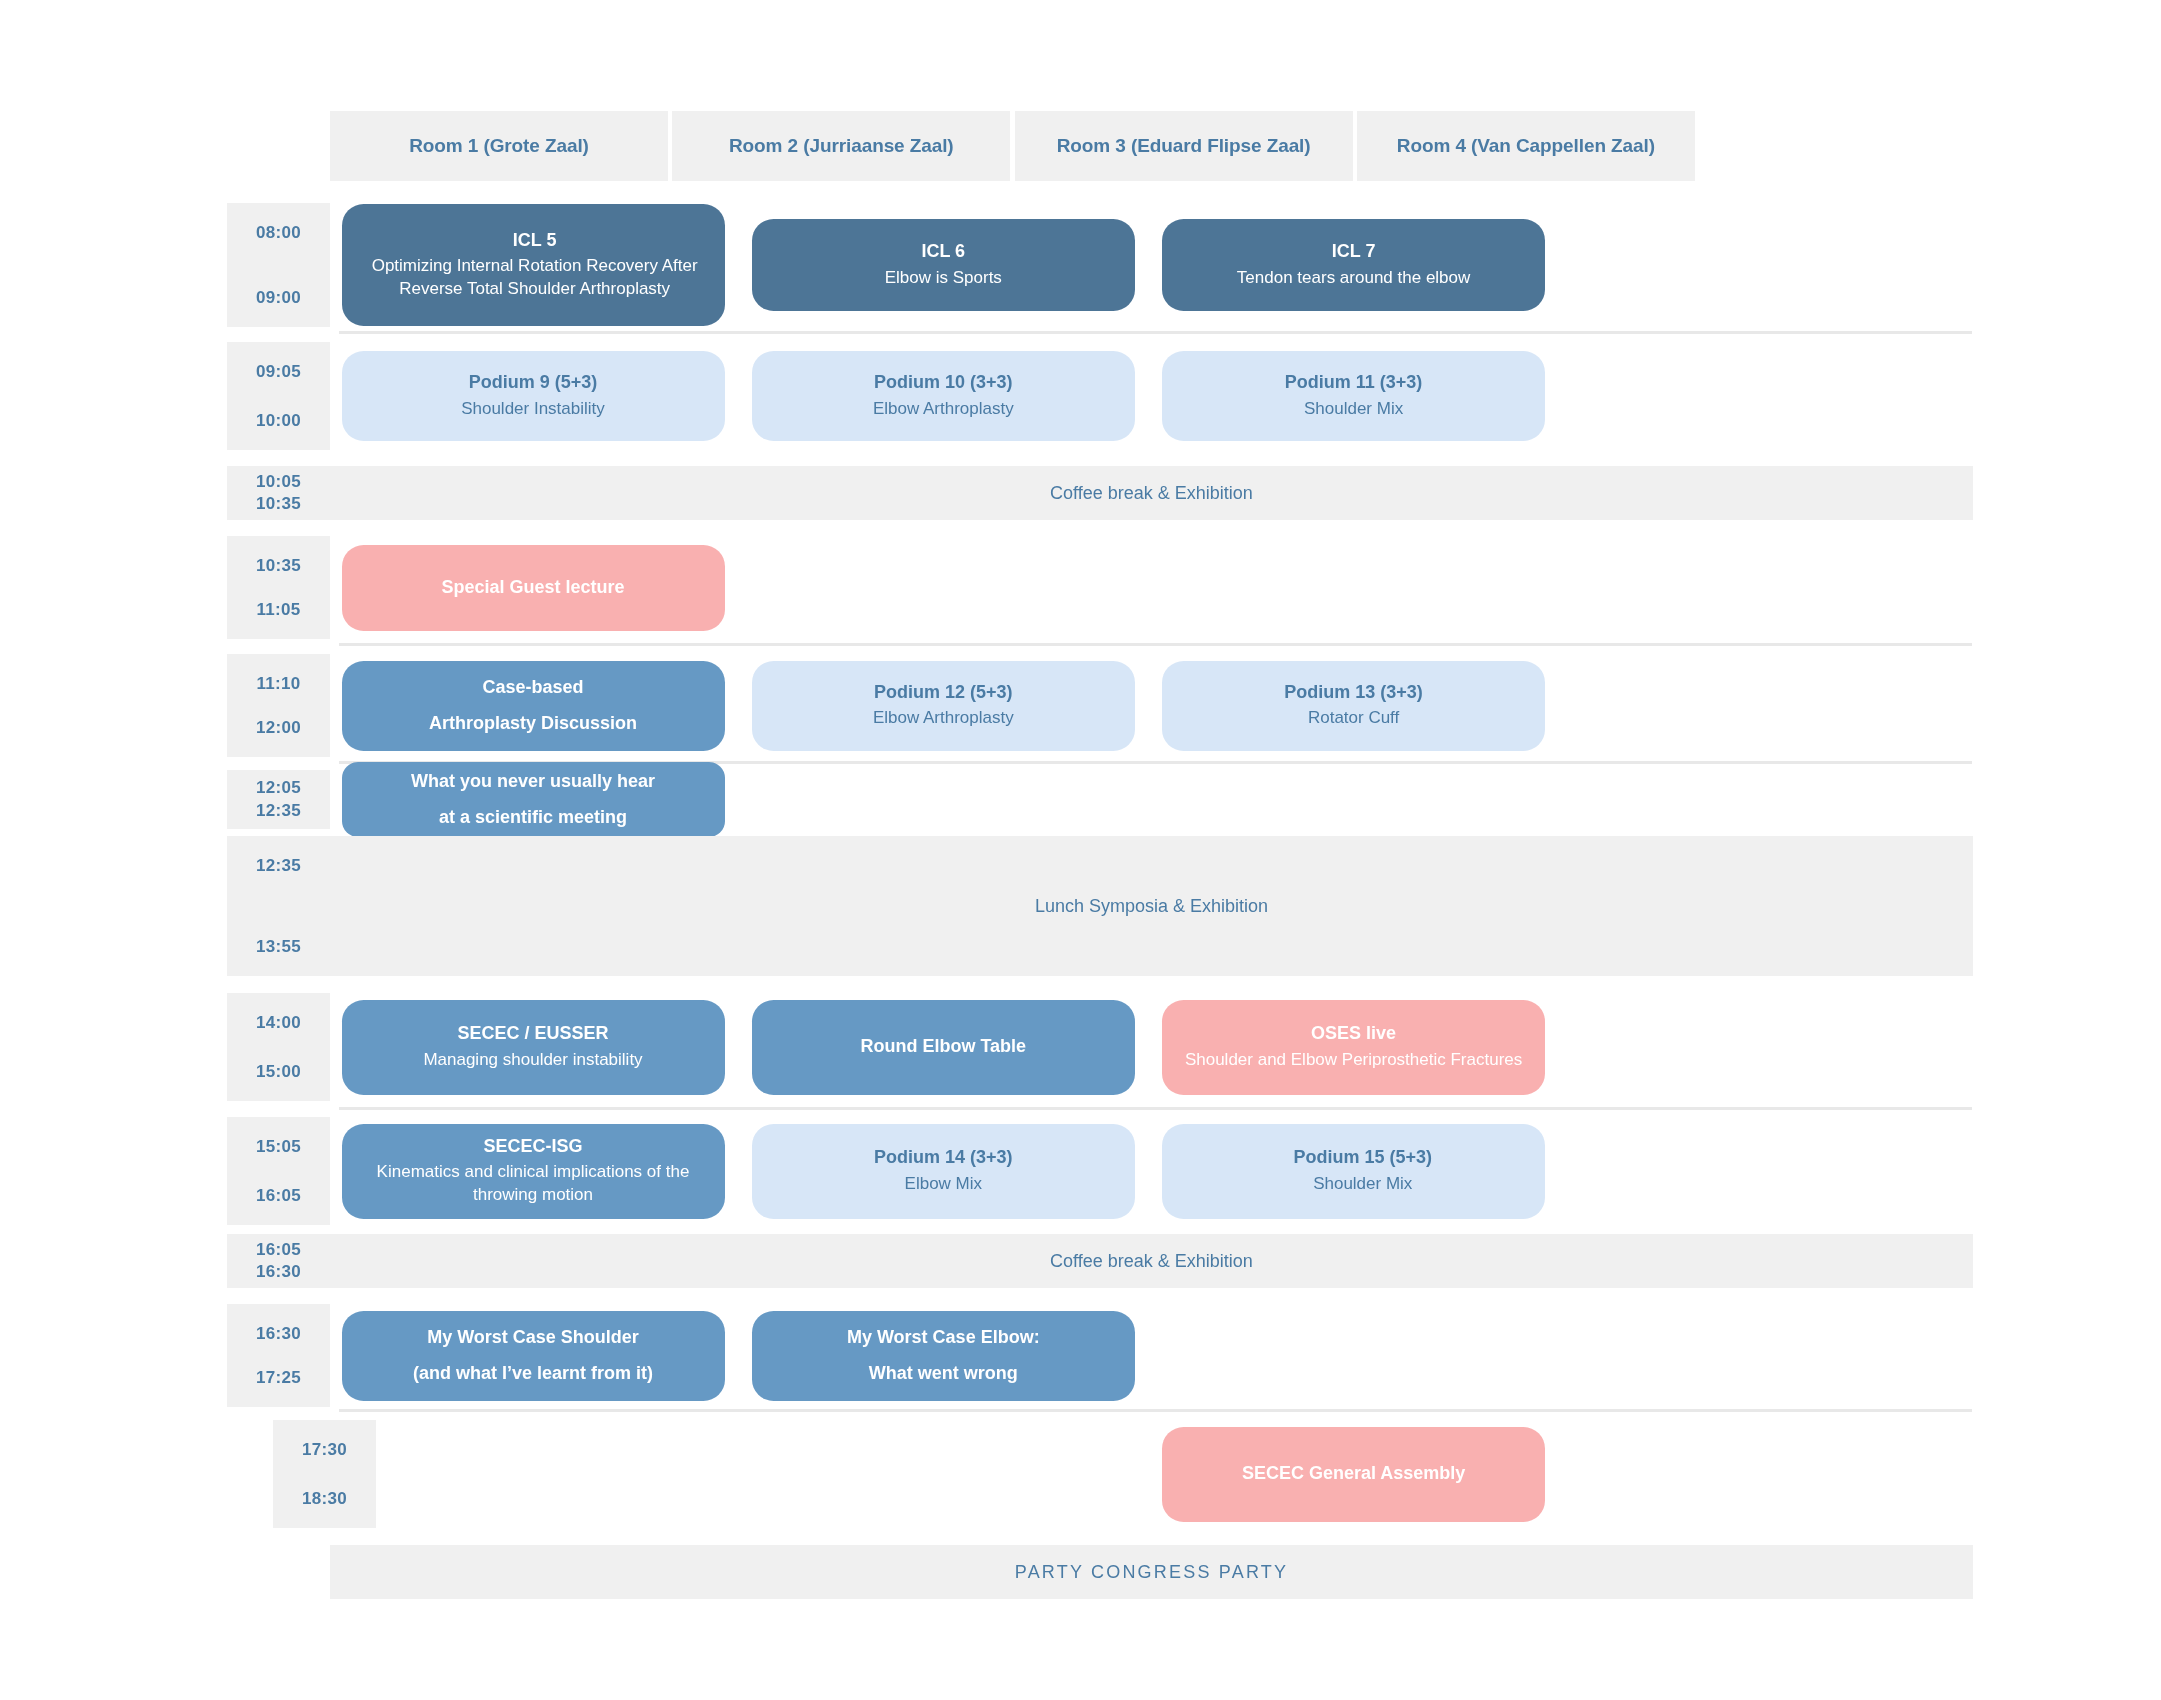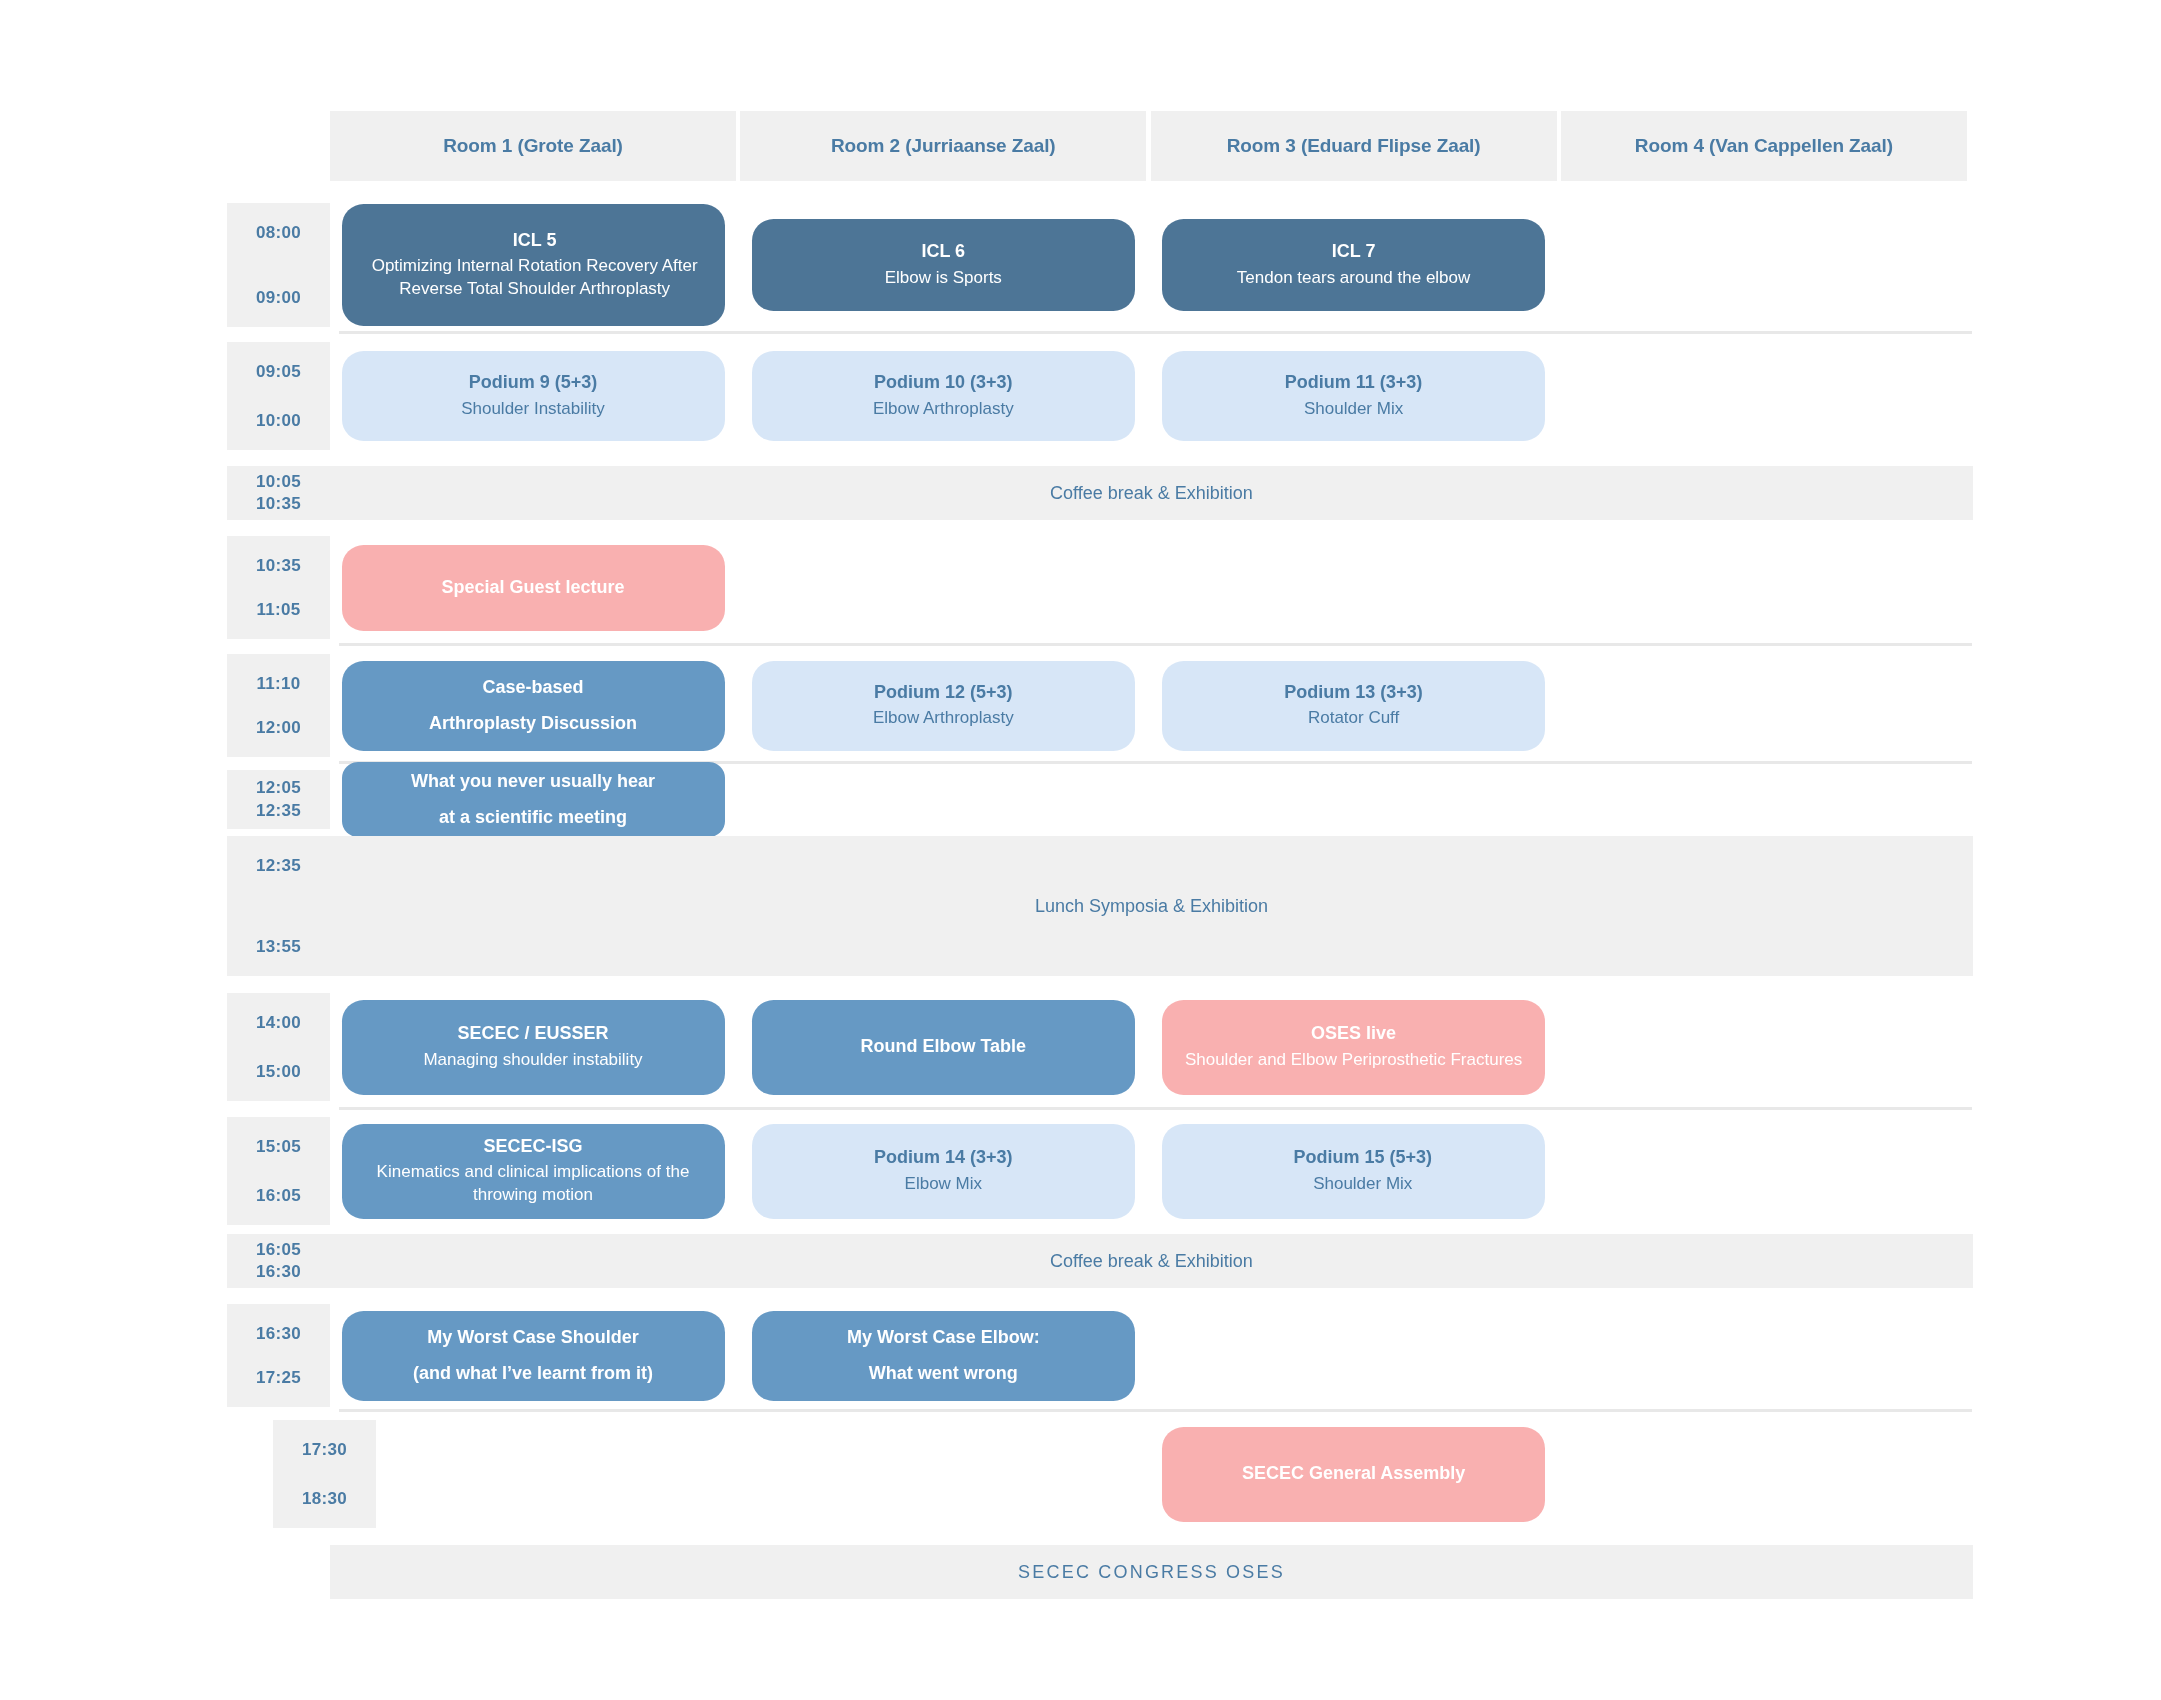--- a/index.html
+++ b/index.html
@@ -25,21 +25,21 @@
 
   .hdr-row {
     position: absolute;
     left: 330px;
     top: 111px;
     width: 1643px;
     height: 70px;
     display: flex;
   }
   .hdr-cell {
-    width: 406px;
+    width: 338px;
     margin-right: 4.3px;
     background: #f0f0f0;
     color: #4a7ba4;
     font-weight: bold;
     font-size: 19px;
     display: flex;
     align-items: center;
     justify-content: center;
     text-align: center;
     letter-spacing: -0.1px;
@@ -404,17 +404,17 @@
       <div class="slot">
         <div class="card c-pink" style="min-height:95px;">
           <div class="title">SECEC General Assembly</div>
         </div>
       </div>
       <div class="slot"></div>
     </div>
   </div>
 
   <div class="fullbar party" style="top:1545px;height:54px;">
-    <span>SECEC CONGRESS OSES</span>
+    <span>PARTY CONGRESS PARTY</span>
   </div>
 
 </div>
 
 
 </body></html>

